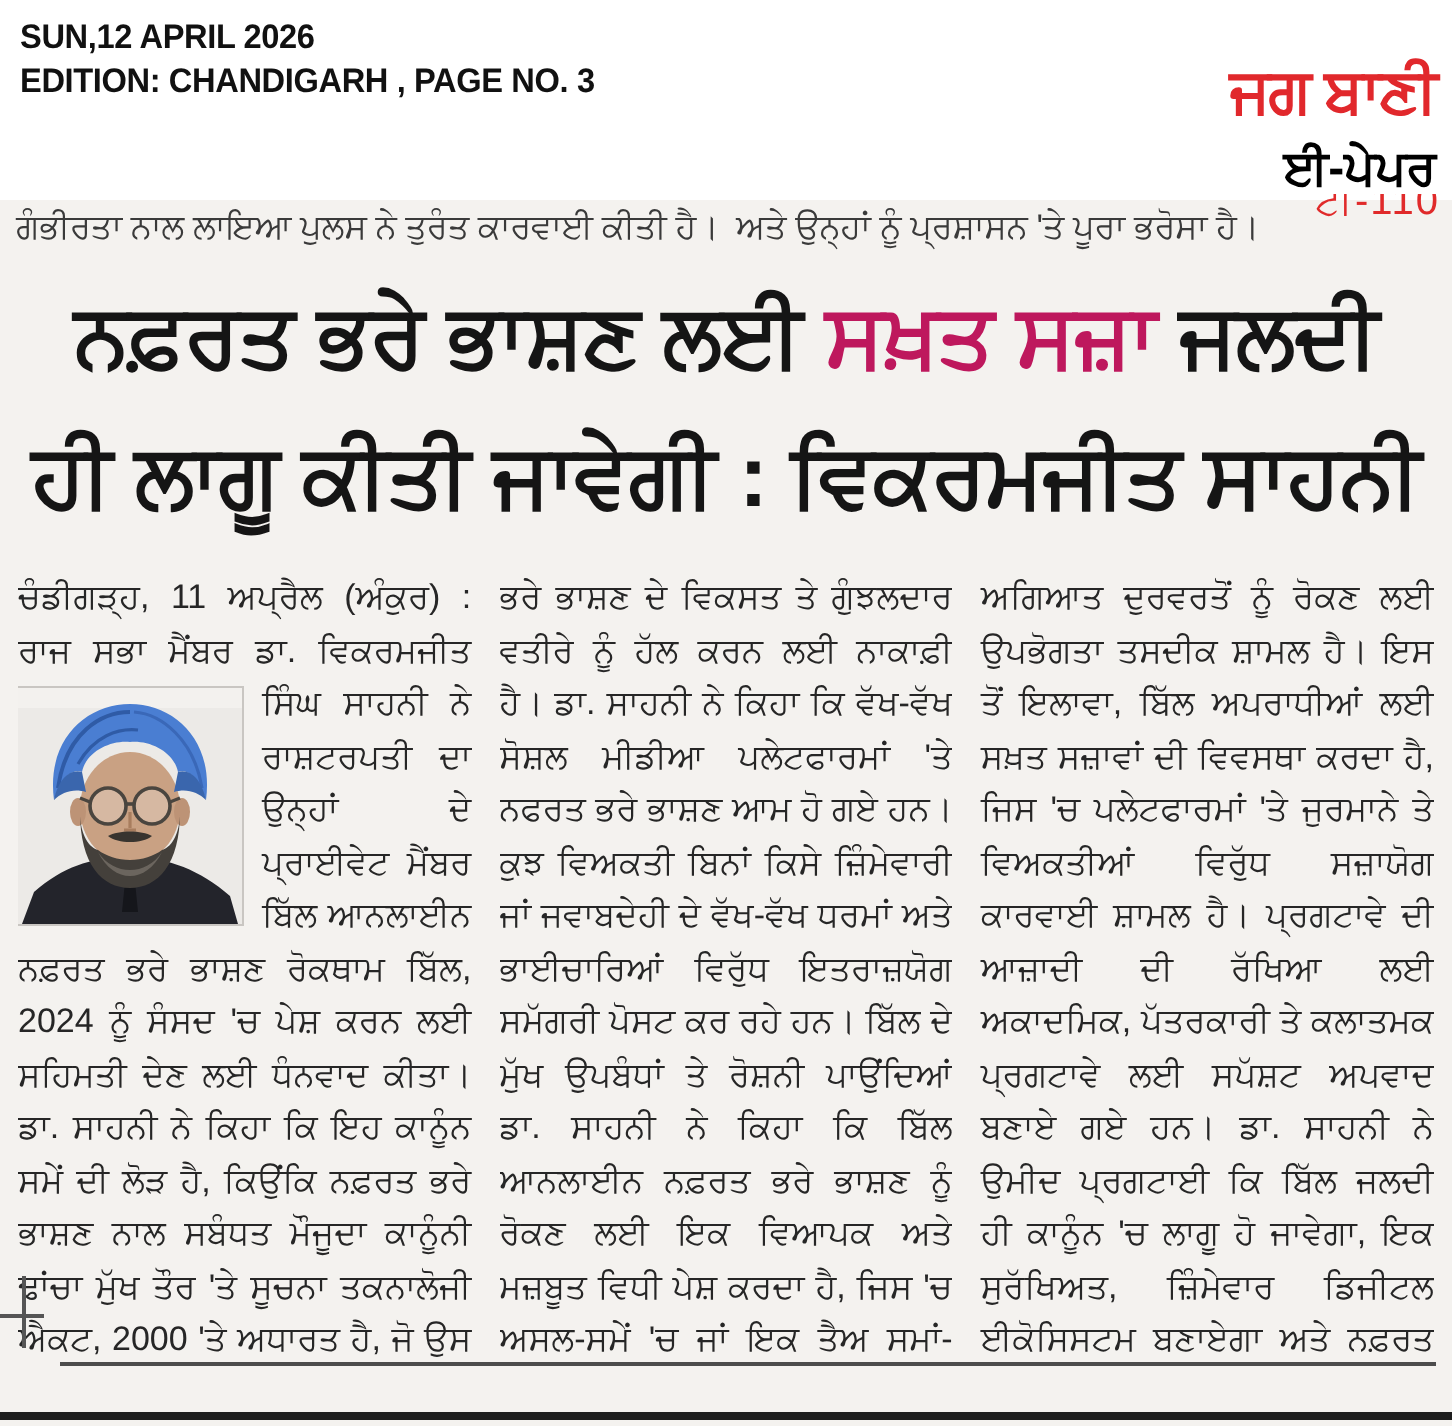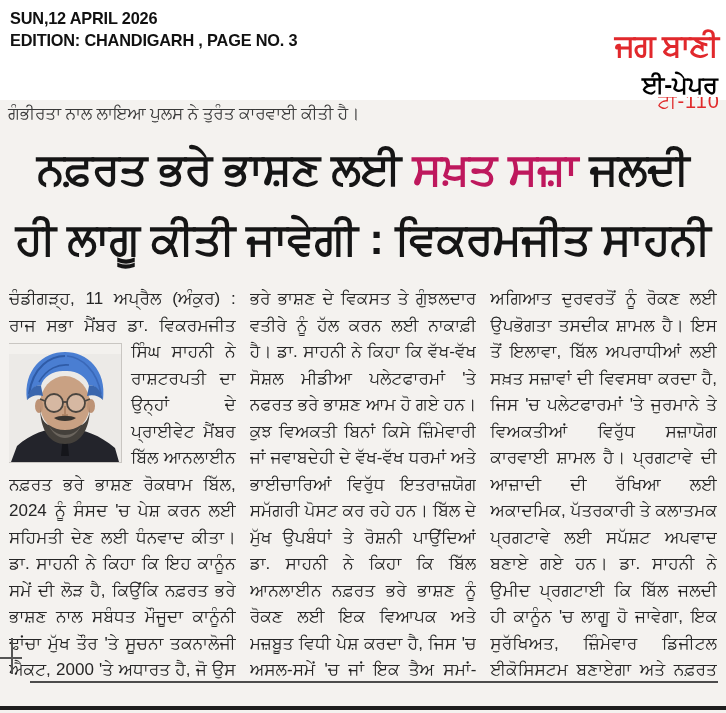--- a/index.html
+++ b/index.html
@@ -77,20 +77,21 @@
 </div>
 
 <div class="corner-frag-wrap">
   <span class="corner-frag">ਟੀ-110</span>
 </div>
 
 <div class="paper">
 
   <div class="strip">
     <span class="frag-left">ਗੰਭੀਰਤਾ ਨਾਲ ਲਾਇਆ ਪੁਲਸ ਨੇ ਤੁਰੰਤ ਕਾਰਵਾਈ ਕੀਤੀ ਹੈ।</span>
+    <span class="frag-right">ਅਤੇ ਉਨ੍ਹਾਂ ਨੂੰ ਪ੍ਰਸ਼ਾਸਨ 'ਤੇ ਪੂਰਾ ਭਰੋਸਾ ਹੈ।</span>
   </div>
 
   <div class="headline">
     <div><span>ਨਫ਼ਰਤ ਭਰੇ ਭਾਸ਼ਣ ਲਈ </span><span class="red">ਸਖ਼ਤ ਸਜ਼ਾ</span><span> ਜਲਦੀ</span></div>
     <div>ਹੀ ਲਾਗੂ ਕੀਤੀ ਜਾਵੇਗੀ : ਵਿਕਰਮਜੀਤ ਸਾਹਨੀ</div>
   </div>
 
   <div class="cols">
 
     <div class="col">

